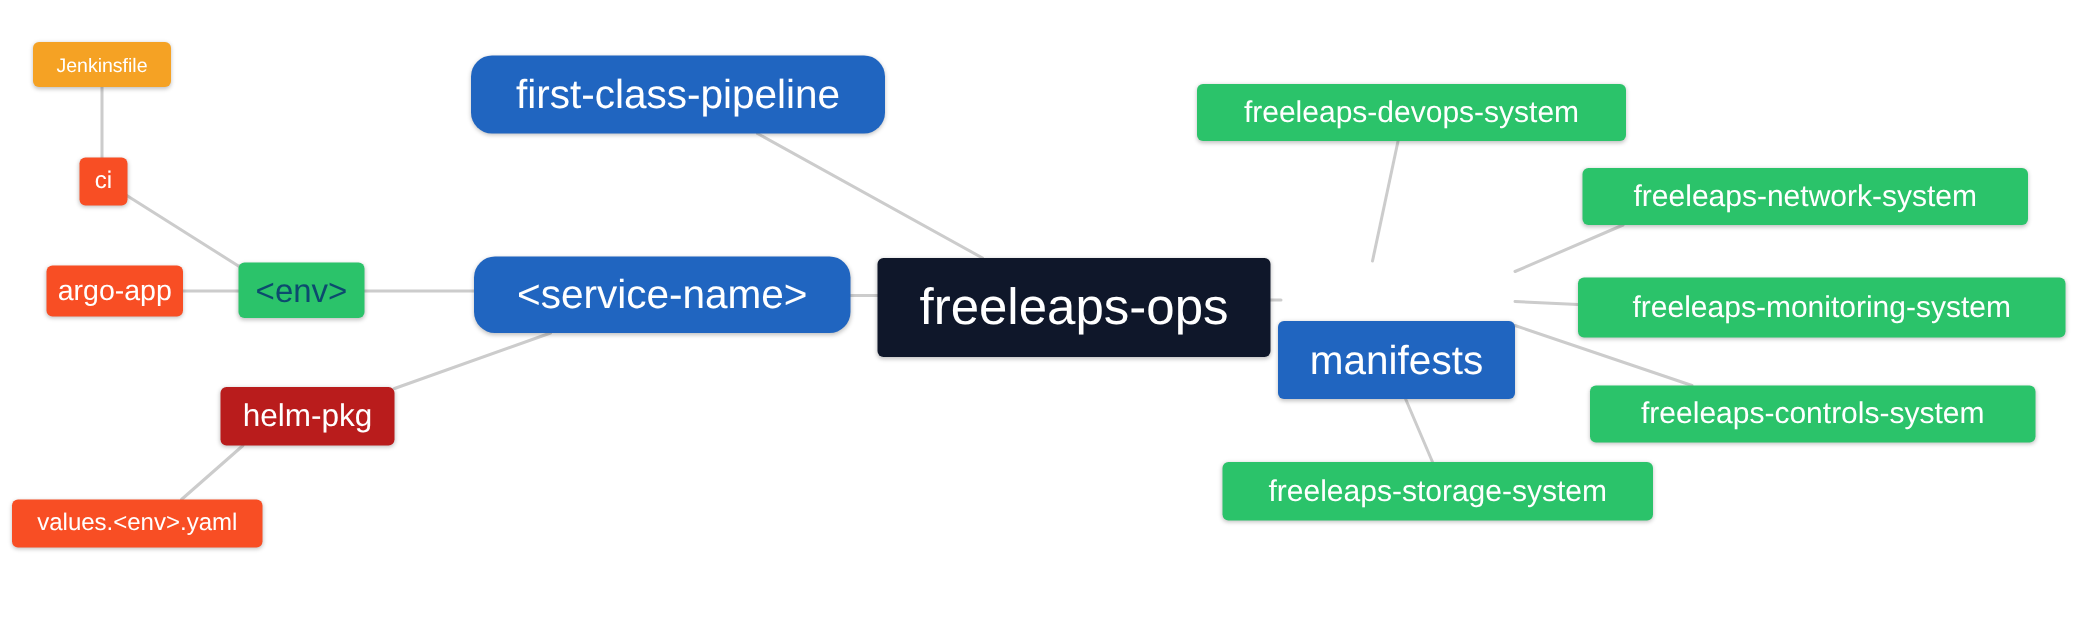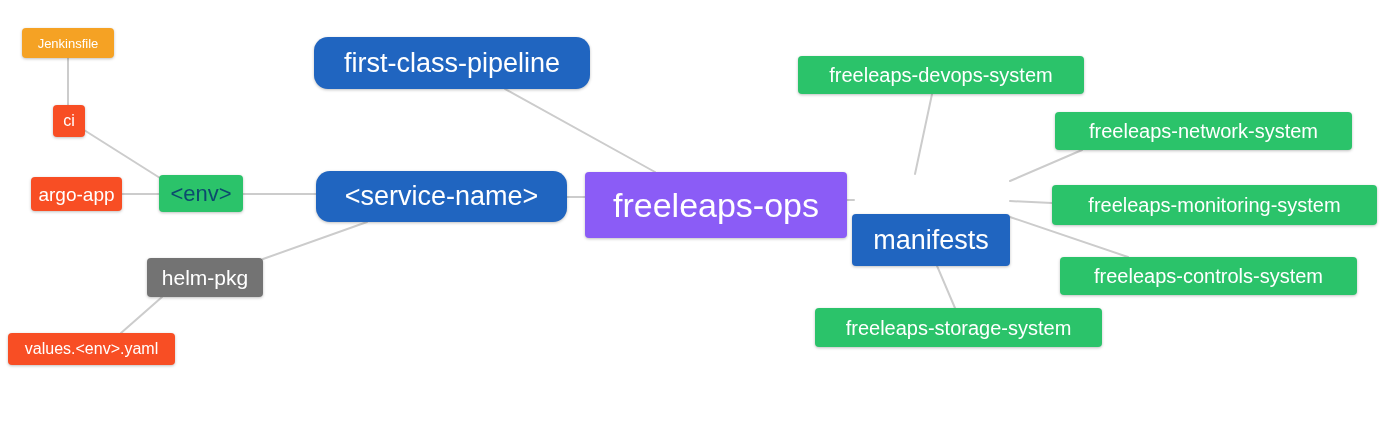--- a/index.html
+++ b/index.html
@@ -62,33 +62,33 @@
     </div>
     <div class="node" style="left: 53px; top: 105px; width: 32px; height: 32px; background: rgb(248, 78, 36); font-size: 16px; color: rgb(255, 255, 255);">
       <span>ci</span>
     </div>
     <div class="node" style="left: 31px; top: 177px; width: 91px; height: 34px; background: rgb(248, 78, 36); font-size: 19px; color: rgb(255, 255, 255);">
       <span>argo-app</span>
     </div>
     <div class="node" style="left: 159px; top: 175px; width: 84px; height: 37px; background: rgb(43, 195, 106); font-size: 22px; color: #0c4a6e;">
       <span>&lt;env&gt;</span>
     </div>
-    <div class="node" style="left: 147px; top: 258px; width: 116px; height: 39px; background: #737373; font-size: 21px; color: rgb(255, 255, 255);">
+    <div class="node" style="left: 147px; top: 258px; width: 116px; height: 39px; background: #b91c1c; font-size: 21px; color: rgb(255, 255, 255);">
       <span>helm-pkg</span>
     </div>
     <div class="node" style="left: 8px; top: 333px; width: 167px; height: 32px; background: rgb(248, 78, 36); font-size: 16px; color: rgb(255, 255, 255);">
       <span>values.&lt;env&gt;.yaml</span>
     </div>
     <div class="node" style="left: 314px; top: 37px; width: 276px; height: 52px; background: rgb(32, 101, 192); font-size: 27px; color: rgb(255, 255, 255); border-radius: 14px;">
       <span>first-class-pipeline</span>
     </div>
     <div class="node" style="left: 316px; top: 171px; width: 251px; height: 51px; background: rgb(32, 101, 192); font-size: 27px; color: rgb(255, 255, 255); border-radius: 14px;">
       <span>&lt;service-name&gt;</span>
     </div>
-    <div class="node" style="left: 585px; top: 172px; width: 262px; height: 66px; background: #8b5cf6; font-size: 34px; color: rgb(255, 255, 255);">
+    <div class="node" style="left: 585px; top: 172px; width: 262px; height: 66px; background: #0f172a; font-size: 34px; color: rgb(255, 255, 255);">
       <span>freeleaps-ops</span>
     </div>
     <div class="node" style="left: 852px; top: 174px; width: 158px; height: 52px; background: rgb(32, 101, 192); font-size: 27px; color: rgb(255, 255, 255); margin-top: 40px;">
       <span>manifests</span>
     </div>
     <div class="node" style="left: 798px; top: 28px; width: 286px; height: 38px; background: rgb(43, 195, 106); font-size: 20px; color: rgb(255, 255, 255); margin-top: 28px;">
       <span>freeleaps-devops-system</span>
     </div>
     <div class="node" style="left: 1055px; top: 112px; width: 297px; height: 38px; background: rgb(43, 195, 106); font-size: 20px; color: rgb(255, 255, 255); align-items: center;">
       <span>freeleaps-network-system</span>

